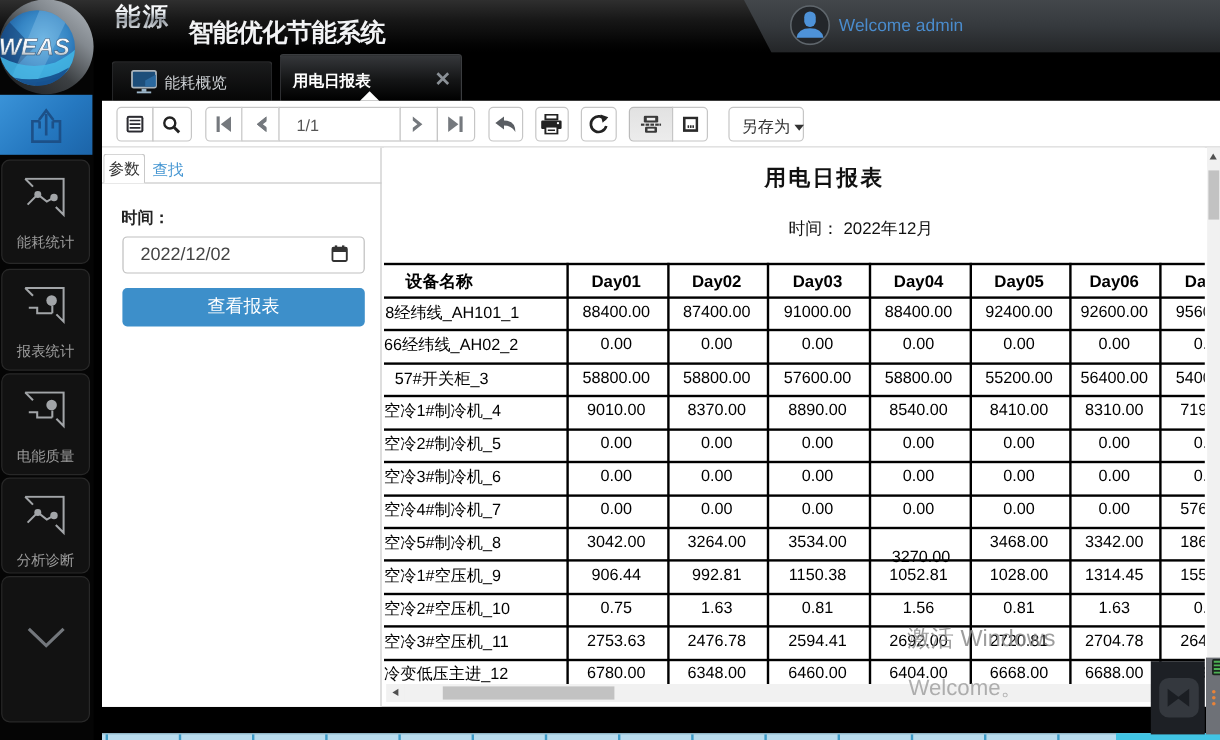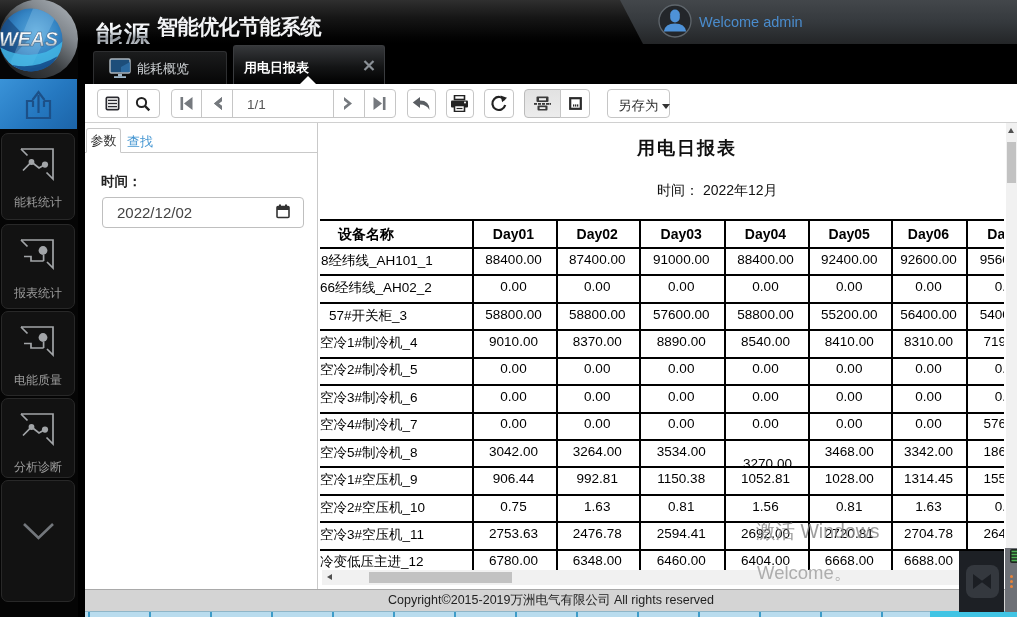--- a/index.html
+++ b/index.html
@@ -5,21 +5,21 @@
   * { margin:0; padding:0; box-sizing:border-box; }
   html,body { width:1017px; height:617px; overflow:hidden; background:#000; font-family:"Liberation Sans", sans-serif; }
   .abs { position:absolute; }
   #page { position:relative; width:1017px; height:617px; }
 
   #topbar { left:0; top:0; width:1017px; height:44px;
     background:linear-gradient(180deg,#2f2f2f 0%,#161616 40%,#030303 85%,#000 100%); }
   #topright { left:617px; top:0; width:400px; height:44px;
     background:linear-gradient(180deg,#43474b 0%,#35393d 50%,#232527 100%);
     clip-path:polygon(3px 0, 400px 0, 400px 44px, 26px 44px); }
-  #brand1 { left:96px; top:18px; font-size:26px; font-weight:bold; letter-spacing:2px;
+  #brand1 { left:96px; top:0; font-size:21px; font-weight:bold; letter-spacing:2px;
     background:linear-gradient(180deg,#ffffff 10%,#e8ecf0 38%,#90969d 58%,#eef1f4 95%);
     -webkit-background-clip:text; background-clip:text; color:transparent; }
   #brand2 { left:157px; top:13px; font-size:21px; font-weight:bold; color:#f2f3f5; letter-spacing:-0.5px; }
   #welcome { left:699px; top:14px; font-size:14.5px; color:#4a8ccd; }
 
   #tabbar { left:85px; top:44px; width:932px; height:40px; background:#000; }
   .tab1 { left:93px; top:51px; width:134px; height:33px; background:linear-gradient(180deg,#1b1c1d,#060606);
     border:1px solid #2e2f31; border-bottom:none; border-radius:3px 3px 0 0; }
   .tab2 { left:233px; top:45px; width:152px; height:39px; background:linear-gradient(180deg,#36383b 0%,#141516 55%,#000 100%);
     border:1px solid #3a3c3f; border-bottom:none; border-radius:3px 3px 0 0; }
@@ -208,20 +208,21 @@
   <div class="abs" id="ptab2">查找</div>
   <div class="abs" id="lbl-time">时间：</div>
   <div class="abs" id="dateinput"></div>
   <div class="abs" id="datetext">2022/12/02</div>
   <svg class="abs" style="left:276px;top:204px" width="15" height="15">
     <rect x="1" y="2.5" width="12" height="11" rx="1" fill="none" stroke="#333" stroke-width="1.6"></rect>
     <rect x="1" y="2.5" width="12" height="3.5" fill="#333"></rect>
     <rect x="3" y="0.5" width="2" height="3" fill="#333"></rect>
     <rect x="9" y="0.5" width="2" height="3" fill="#333"></rect>
   </svg>
+  <div class="abs" id="viewbtn">查看报表</div>
 
   <div class="abs" id="report">
       <div id="sheet" style="position:absolute;left:-320px;top:-123px;width:1400px;height:620px;">
         <div class="gh" style="top:219px;left:182px;width:868px"></div>
         <div class="gh" style="top:247px;left:182px;width:868px"></div>
         <div class="gh" style="top:274.4px;left:182px;width:868px"></div>
         <div class="gh" style="top:301.8px;left:182px;width:868px"></div>
         <div class="gh" style="top:329.3px;left:182px;width:868px"></div>
         <div class="gh" style="top:356.7px;left:182px;width:868px"></div>
         <div class="gh" style="top:384.1px;left:182px;width:868px"></div>
@@ -349,21 +350,20 @@
 
   <div class="abs" id="hscroll"></div>
   <div class="abs" id="harrow"></div>
     <div class="abs" style="left:327px;top:574px;width:0;height:0;border-top:3.5px solid transparent;border-bottom:3.5px solid transparent;border-right:5px solid #505050"></div>
   <div class="abs" id="hthumb"></div>
   <div class="abs" id="vscroll"></div>
   <div class="abs" id="varrow"></div>
     <div class="abs" style="left:1008px;top:128px;width:0;height:0;border-left:3.5px solid transparent;border-right:3.5px solid transparent;border-bottom:5px solid #505050"></div>
   <div class="abs" id="vthumb"></div>
 
-  <div class="abs" id="copyright">Copyright©2015-2019万洲电气有限公司 All rights reserved</div>
   <div class="abs" id="bluestrip"></div>
   <div id="bluecells">
       <div class="abs" style="left:88px;top:612px;width:2px;height:5px;background:#3e9cc8"></div>
       <div class="abs" style="left:149px;top:612px;width:2px;height:5px;background:#3e9cc8"></div>
       <div class="abs" style="left:210px;top:612px;width:2px;height:5px;background:#3e9cc8"></div>
       <div class="abs" style="left:271px;top:612px;width:2px;height:5px;background:#3e9cc8"></div>
       <div class="abs" style="left:332px;top:612px;width:2px;height:5px;background:#3e9cc8"></div>
       <div class="abs" style="left:393px;top:612px;width:2px;height:5px;background:#3e9cc8"></div>
       <div class="abs" style="left:454px;top:612px;width:2px;height:5px;background:#3e9cc8"></div>
       <div class="abs" style="left:515px;top:612px;width:2px;height:5px;background:#3e9cc8"></div>

